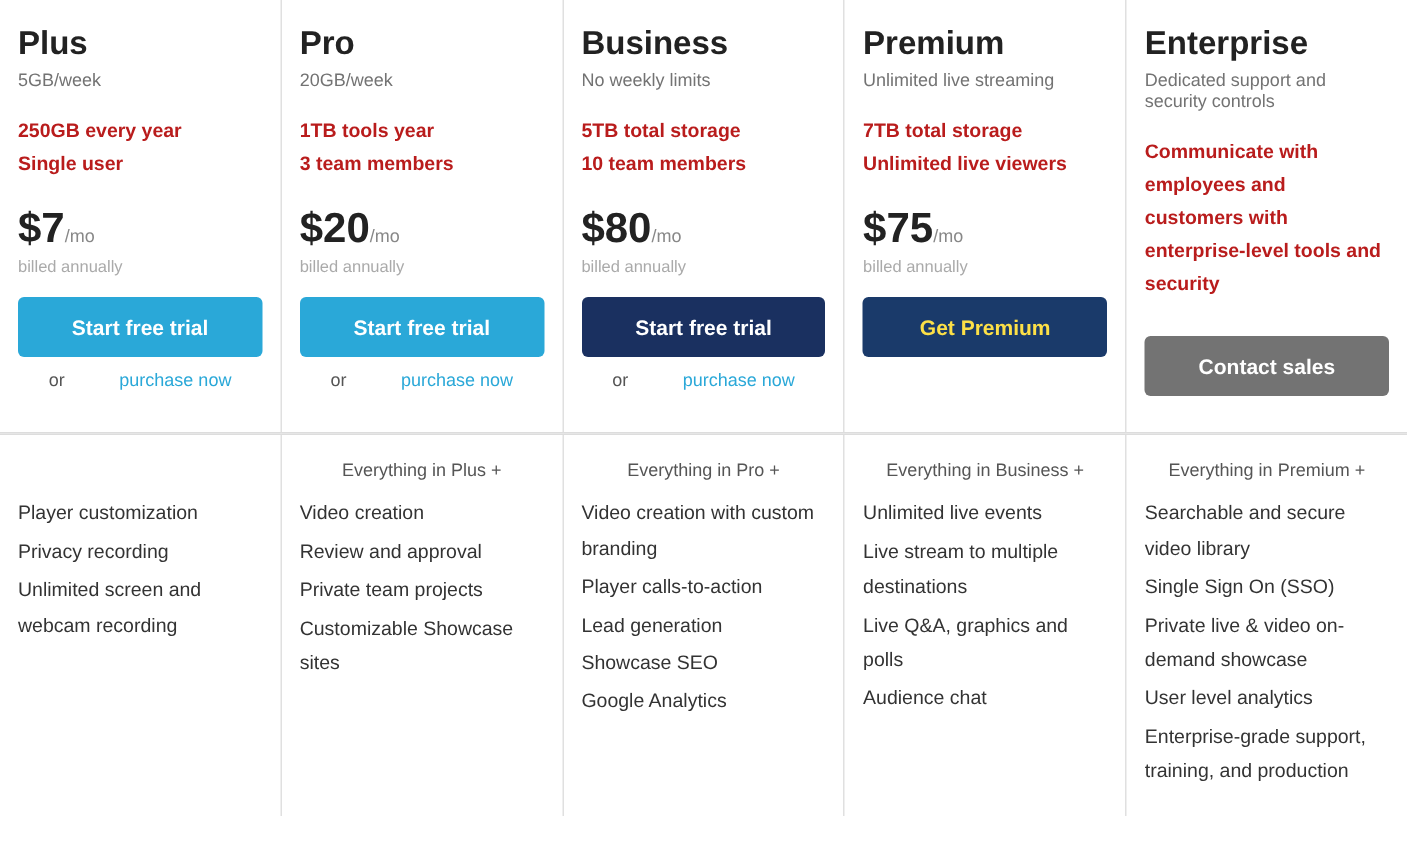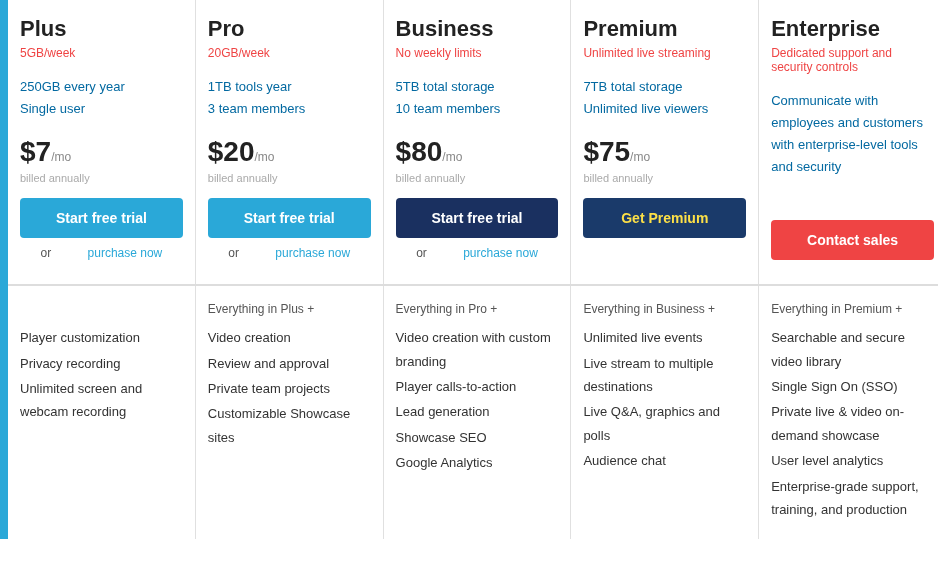--- a/index.html
+++ b/index.html
@@ -34,29 +34,30 @@
 
     .plan-name {
       font-size: 22px;
       font-weight: bold;
       color: #222;
       margin-bottom: 4px;
     }
 
     .plan-subtitle {
       font-size: 12px;
-      color: #ef4444;
+      color: #737373;
       margin-bottom: 16px;
     }
 
     .plan-features {
       font-size: 13px;
-      color: #0369a1;
+      color: #b91c1c;
       margin-bottom: 16px;
       line-height: 1.7;
+      font-weight: bold;
     }
 
     .plan-price {
       font-size: 13px;
       color: #555;
       margin-bottom: 4px;
     }
 
     .plan-price .price-big {
       font-size: 28px;
@@ -96,21 +97,21 @@
       border-radius: 4px;
       padding: 12px 0;
       width: 100%;
       font-size: 14px;
       font-weight: bold;
       cursor: pointer;
       margin-bottom: 8px;
     }
 
     .btn-enterprise {
-      background: #ef4444;
+      background: #737373;
       color: #fff;
       border: none;
       border-radius: 4px;
       padding: 12px 0;
       width: 100%;
       font-size: 14px;
       font-weight: bold;
       cursor: pointer;
       margin-bottom: 8px;
     }
@@ -147,20 +148,21 @@
     }
 
     .features-col:last-child {
       border-right: none;
     }
 
     .features-heading {
       font-size: 12px;
       color: #555;
       margin-bottom: 10px;
+      text-align: center;
     }
 
     .features-list {
       list-style: none;
       font-size: 13px;
       color: #333;
       line-height: 1.8;
     }
 
     .features-list li {
@@ -169,21 +171,21 @@
 
     .left-bar {
       width: 8px;
       background: #2aa8d8;
       flex-shrink: 0;
     }
   </style>
 </head>
 <body>
 
-<div style="display:flex; width:938px;">
+<div style="display:flex; width:938px;flex-direction:column;">
   <div class="left-bar"></div>
   <div style="flex:1; display:flex; flex-direction:column;">
 
     <div class="pricing-container">
 
       <div class="plan-col">
         <div class="plan-name">Plus</div>
         <div class="plan-subtitle">5GB/week</div>
         <div class="plan-features">
           <div>250GB every year</div>

